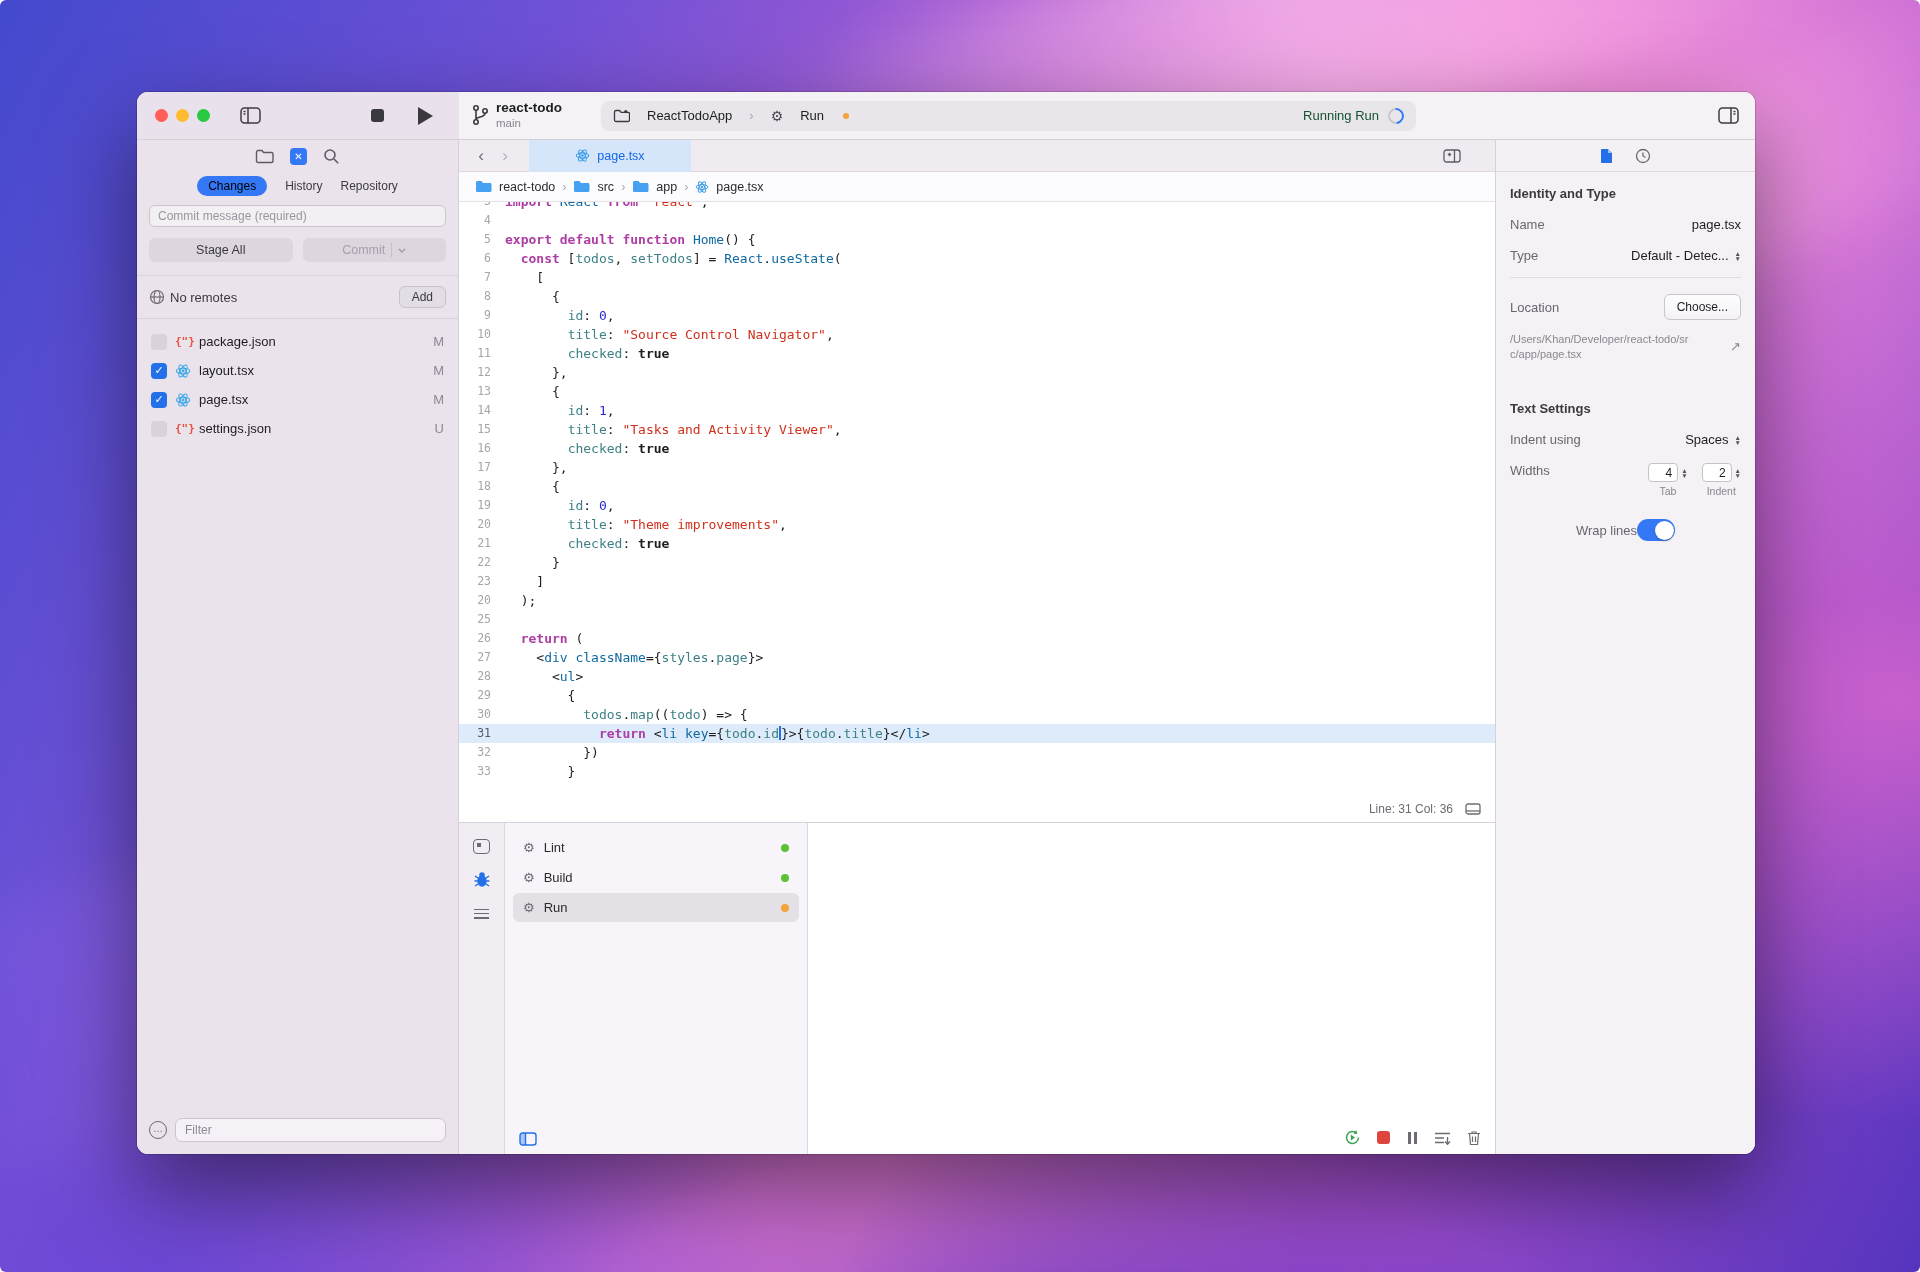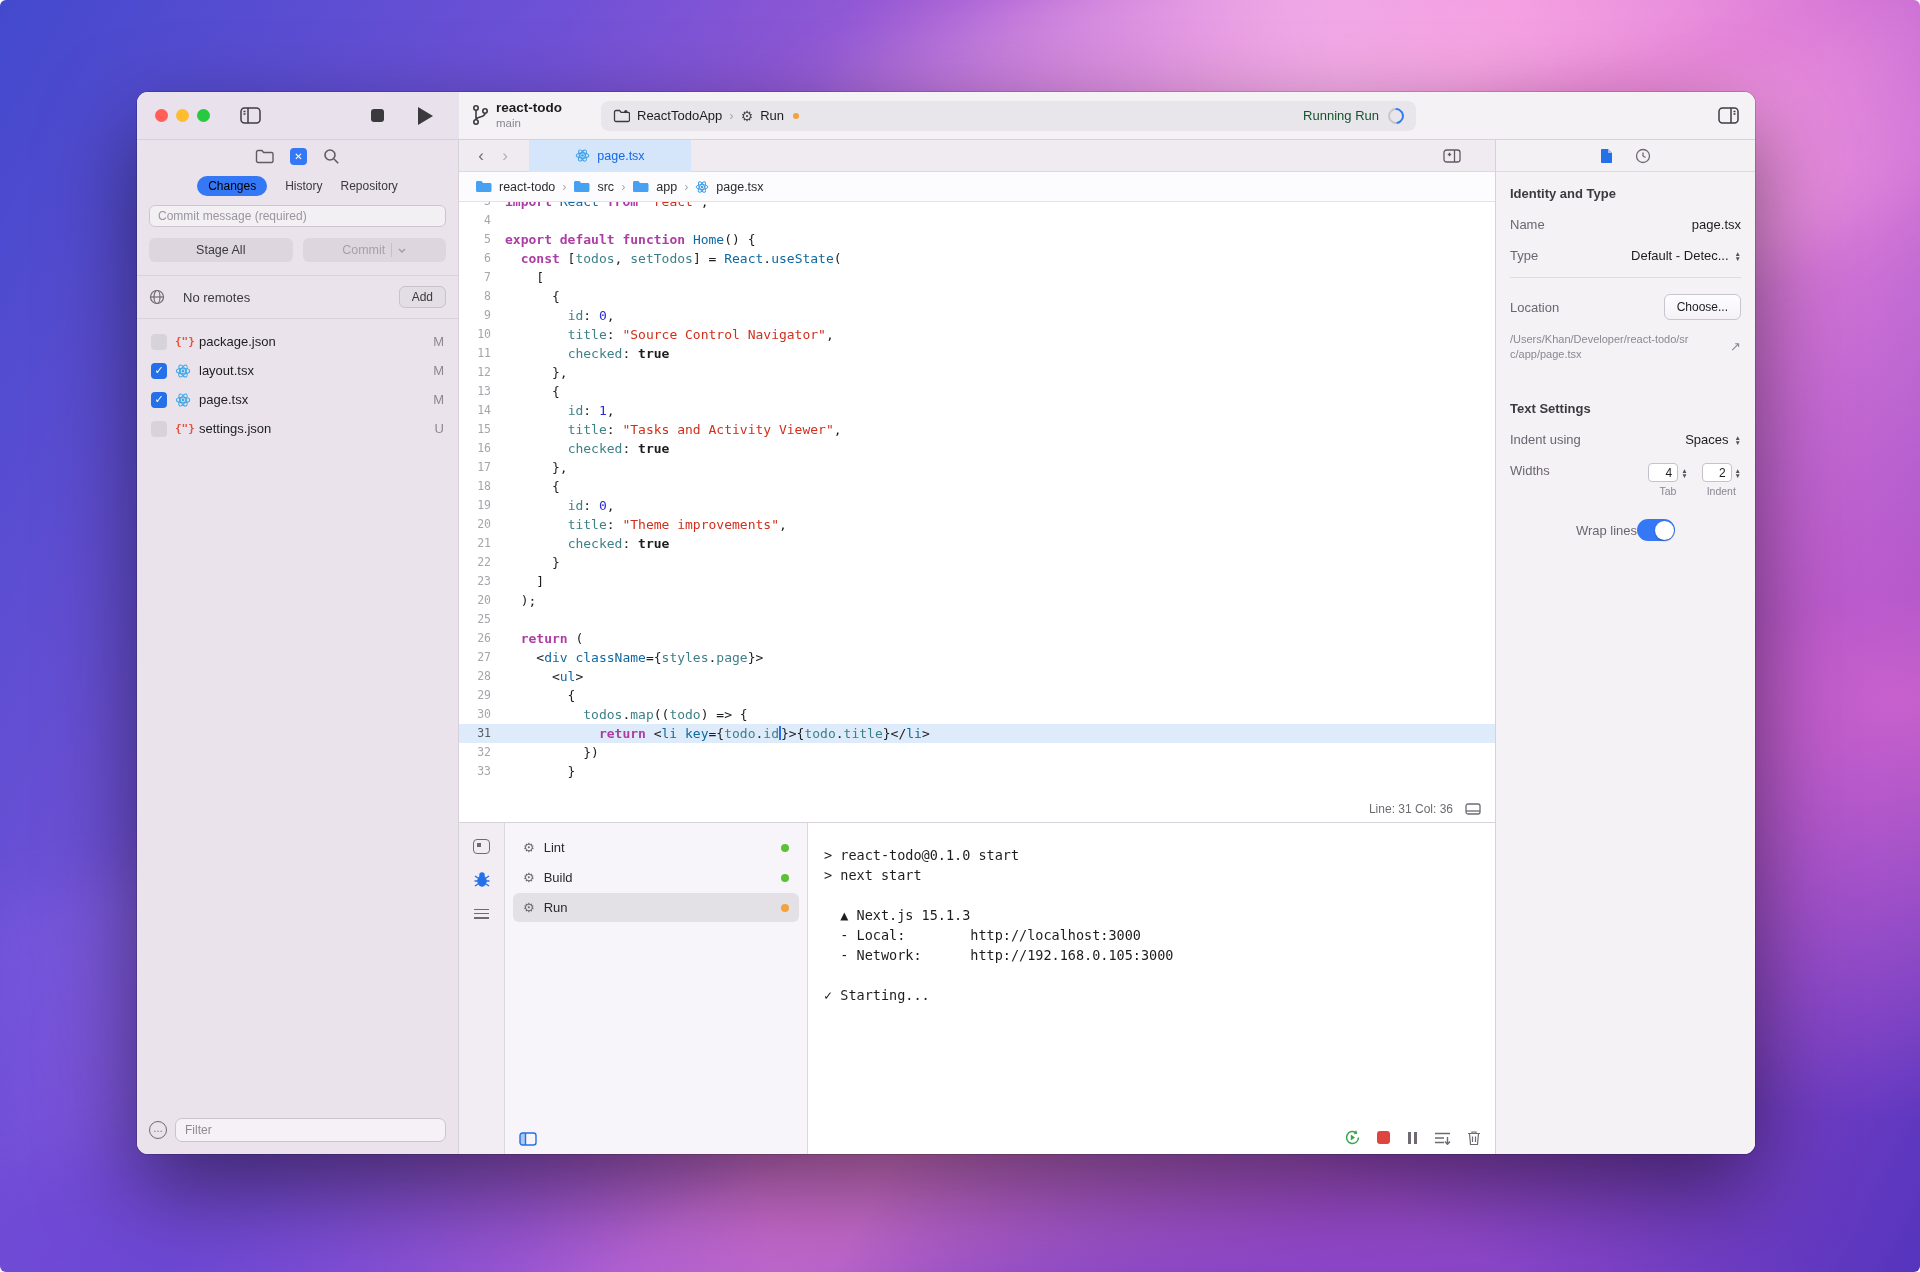--- a/index.html
+++ b/index.html
@@ -44,21 +44,21 @@
   .play-btn{ margin-left:34px; }
   .play-btn .tri{ display:block; width:0; height:0; border-left:15px solid #3a3a3e; border-top:9px solid transparent; border-bottom:9px solid transparent; }
 
   .toolbar-main{ flex:1; background:#f4f2f5; display:flex; align-items:center; padding:0 16px 0 12px; }
   .branch-block{ display:flex; align-items:center; gap:7px; width:130px; flex:0 0 130px; }
   .branch-names{ display:flex; flex-direction:column; line-height:1.1; }
   .branch-title{ font-size:13.5px; font-weight:bold; color:#1d1d1f; }
   .branch-sub{ font-size:11.5px; color:#8a8691; margin-top:1px; }
   .scheme-bar{ width:815px; flex:0 0 815px; height:30px; background:#e8e6eb; border-radius:8px;
     display:flex; align-items:center; padding:0 12px; }
-  .scheme-left{ display:flex; align-items:center; gap:7px; font-size:13px; color:#1d1d1f; }
+  .scheme-left{ display:flex; align-items:center; gap:17px; font-size:13px; color:#1d1d1f; }
   .gear-glyph{ font-size:14px; color:#4a4850; }
   .crumb-sep{ color:#a9a5ad; font-size:13px; }
   .run-dot{ width:6px; height:6px; border-radius:50%; background:#f2a33c; margin-left:2px; }
   .scheme-right{ margin-left:auto; display:flex; align-items:center; gap:9px; font-size:13px; color:#14532d; }
   .spinner{ width:16px; height:16px; border-radius:50%; border:2.5px solid #c8c6cd; border-top-color:#2f7cf6; border-right-color:#2f7cf6; transform:rotate(40deg); }
   .tm-spacer{ flex:1; }
 
   
   .body{ flex:1; display:flex; min-height:0; }
 
@@ -72,21 +72,21 @@
   .commit-input{ margin:5px 12px 0; height:22px; border-radius:6px; border:1px solid #ccc5cf; background:rgba(255,255,255,.45);
     font-size:12px; padding:0 8px; color:#3a3a3c; outline:none; font-family:inherit;}
   .commit-input::placeholder{ color:#9a95a0; }
   .btn-row{ display:flex; gap:10px; margin:11px 12px 0; }
   .xc-btn{ flex:1; height:24px; border:none; border-radius:6px; background:#ddd6df; font-size:12.5px; color:#3a3a3c;
     display:flex; align-items:center; justify-content:center; gap:6px; font-family:inherit; }
   .xc-btn.disabled{ color:#a6a1ac; }
   .commit-split{ display:flex; align-items:center; gap:6px; }
   .split-bar{ width:1px; height:14px; background:#c6bfc9; }
   .nav-div{ height:1px; background:#d8d2da; margin-top:13px; }
-  .remotes-row{ display:flex; align-items:center; gap:18px; padding:10px 12px; }
+  .remotes-row{ display:flex; align-items:center; gap:5px; padding:10px 12px; }
   .remotes-label{ font-size:13px; color:#3a3a3c; }
   .add-btn{ margin-left:auto; height:22px; padding:0 12px; border-radius:6px; background:#e3dde5; border:1px solid #c9c2cc;
     font-size:12px; color:#3a3a3c; font-family:inherit; }
   .file-list{ margin-top:8px; }
   .file-row{ display:flex; align-items:center; gap:8px; height:29px; padding:0 14px; }
   .cb{ width:16px; height:16px; border-radius:4px; background:#d8d2db; display:flex; align-items:center; justify-content:center;
     color:#fff; font-size:11px; }
   .cb.checked{ background:#2470e8; }
   .file-name{ font-size:13px; color:#1d1d1f; }
   .file-status{ margin-left:auto; font-size:13px; color:#8c8893; }
@@ -604,30 +604,20 @@
             <span class="icon-btn tasks-bottom-toggle">
               <svg width="18" height="14" viewBox="0 0 18 14" fill="none" stroke="#2470e8" stroke-width="1.4">
                 <rect x="1" y="1" width="16" height="12" rx="2.5"></rect>
                   <path d="M6.5 1v12"></path>
                   <path d="M1 1h5.5v12H1z" fill="#2470e8" stroke="none" opacity=".35"></path>
               </svg>
             </span>
           </div>
 
           <div class="console">
-            <div>
-                <div class="con-line">&gt; react-todo@0.1.0 start</div>
-                <div class="con-line">&gt; next start</div>
-                <div class="con-line">&nbsp;</div>
-                <div class="con-line">  ▲ Next.js 15.1.3</div>
-                <div class="con-line">  - Local:        http://localhost:3000</div>
-                <div class="con-line">  - Network:      http://192.168.0.105:3000</div>
-                <div class="con-line">&nbsp;</div>
-                <div class="con-line">✓ Starting...</div>
-              </div>
             <div class="console-controls">
               <span class="icon-btn">
                 <svg width="17" height="17" viewBox="0 0 17 17">
                     <path fill="none" stroke="#3ba24f" stroke-width="1.5" d="M14.5 8.5a6 6 0 1 1-1.8-4.3"></path>
                     <path fill="#3ba24f" d="M12.2 1l1.2 3.8-3.8.4z"></path>
                     <path fill="#3ba24f" d="M6.8 5.6l4.2 2.9-4.2 2.9z"></path>
                   </svg>
               </span>
               <span class="icon-btn">
                   <span class="stop-red"></span>

